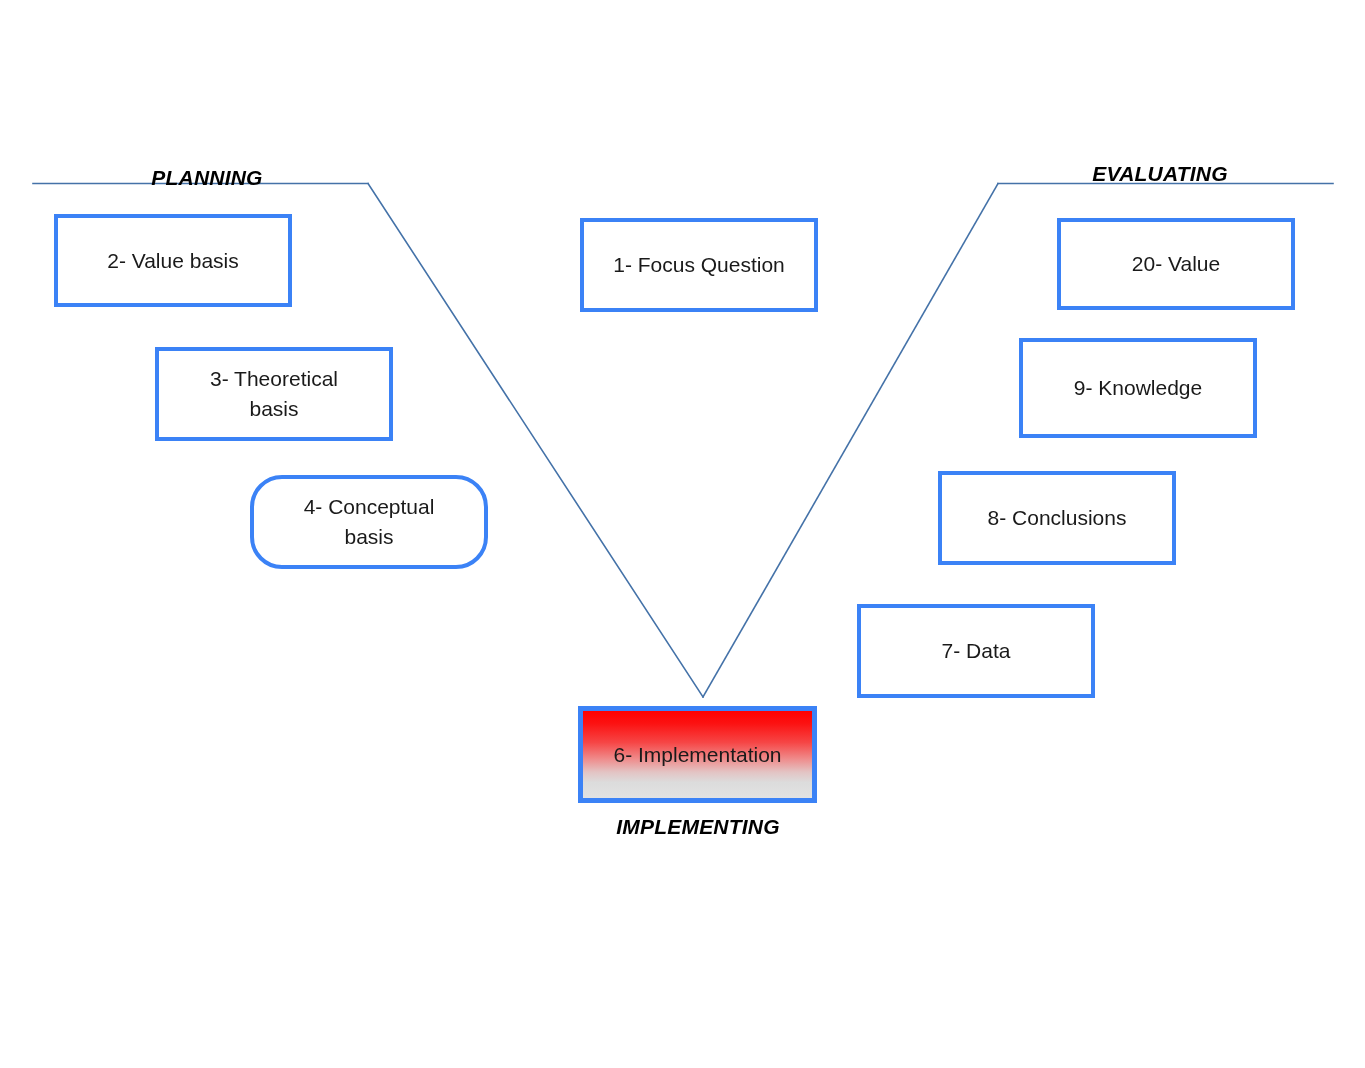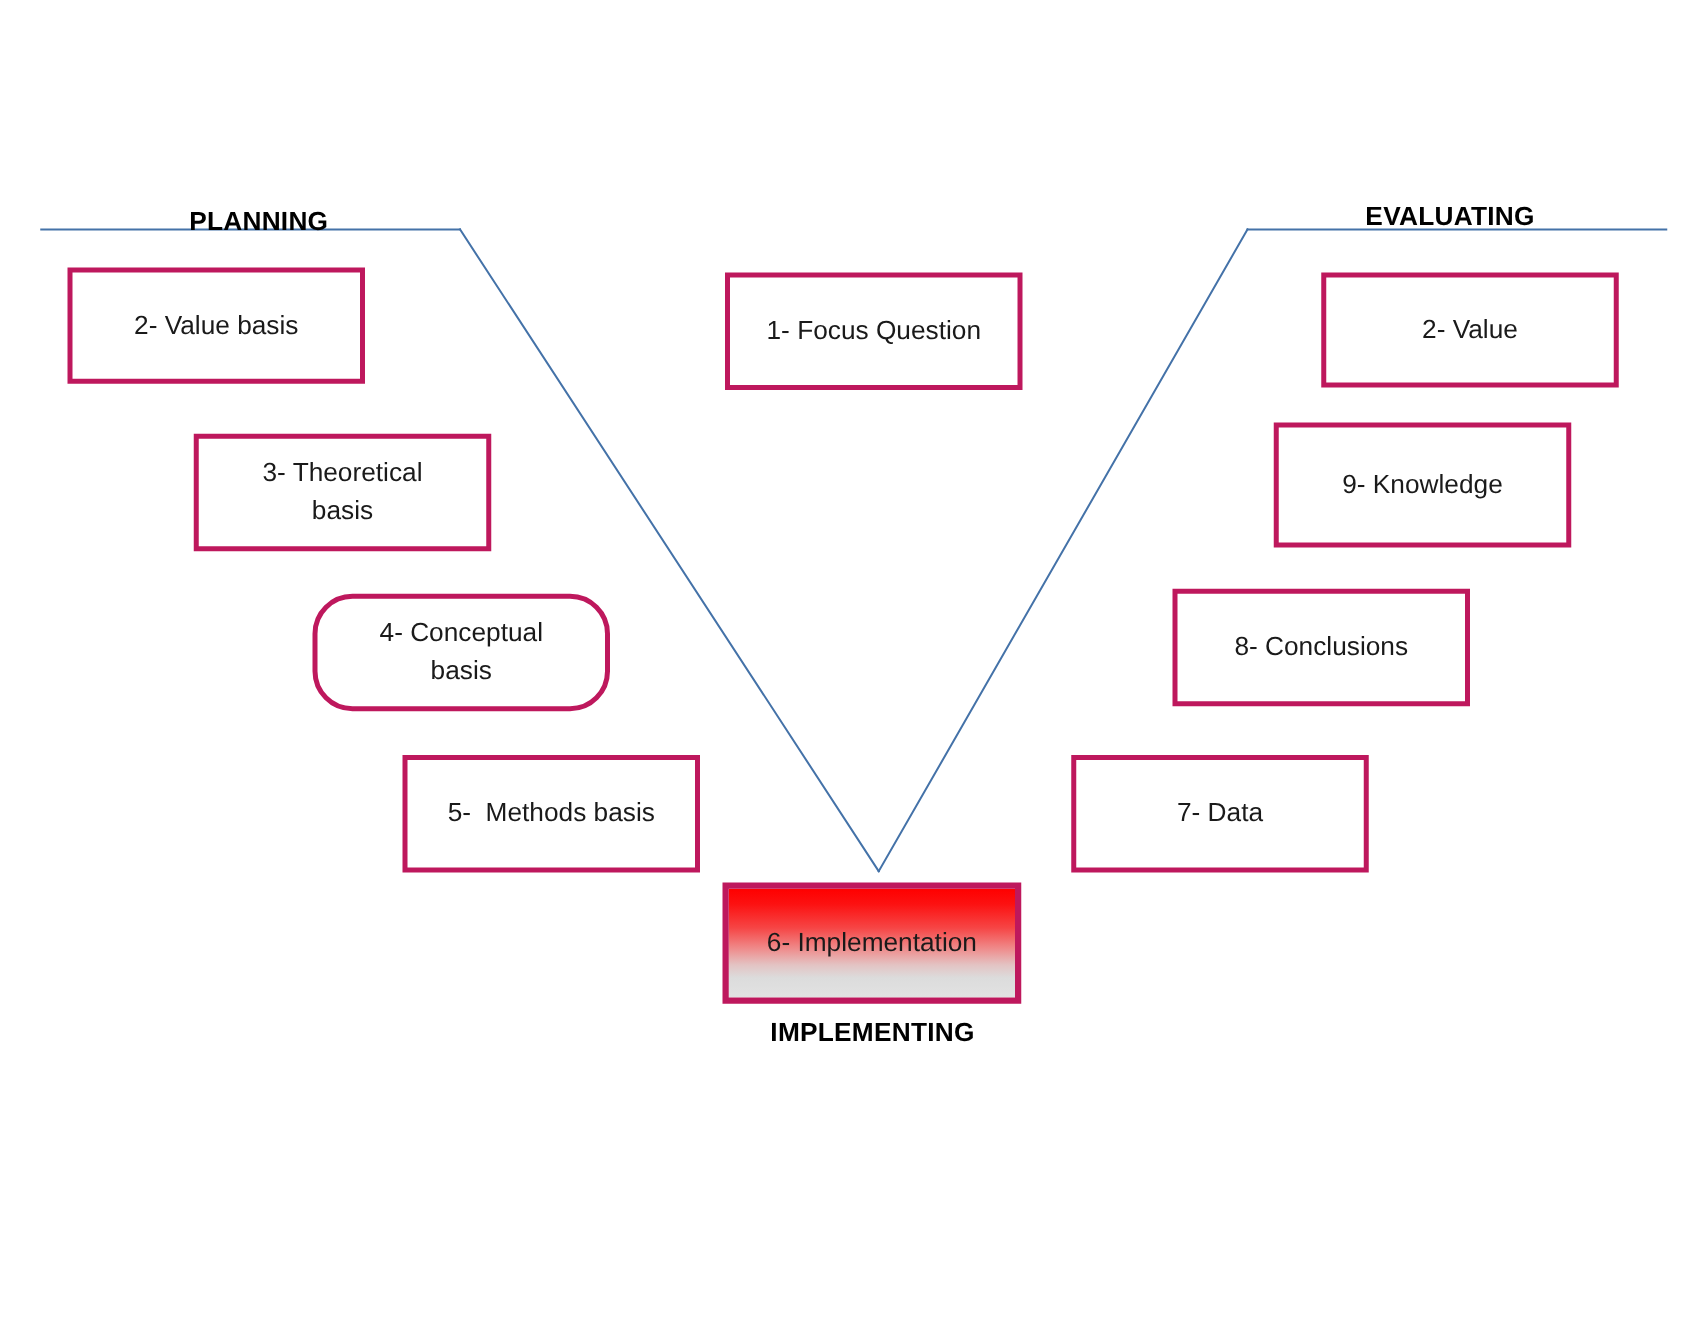--- a/index.html
+++ b/index.html
@@ -31,20 +31,21 @@
   
   .section-label {
     position: absolute;
     font-family: "Liberation Sans", sans-serif;
     font-weight: bold;
     font-size: 21px;
     letter-spacing: 0.2px;
     color: #000000;
     white-space: nowrap;
     text-align: center;
+    font-style: italic;
   }
   #label-planning {
     left: 107px;
     top: 166px;
     width: 200px;
   }
   #label-evaluating {
     left: 1060px;
     top: 162px;
     width: 200px;
@@ -52,21 +53,21 @@
   #label-implementing {
     left: 598px;
     top: 815px;
     width: 200px;
   }
 
   
   .node {
     position: absolute;
     box-sizing: border-box;
-    border: 4px solid #be185d;
+    border: 4px solid #3b82f6;
     background: #ffffff;
     display: flex;
     align-items: center;
     justify-content: center;
     text-align: center;
     font-family: "Liberation Sans", sans-serif;
     font-size: 21px;
     line-height: 1.42;
     color: #1a1a1a;
     padding: 2px 4px;
@@ -108,25 +109,24 @@
   <div class="node" id="node-focus-question" style="left:580px; top:218px; width:238px; height:94px;text-align:center;">1- Focus Question</div>
 
   <div class="node" id="node-value-basis" style="left:54px; top:214px; width:238px; height:93px;">2- Value basis</div>
 
   <div class="node" id="node-theoretical-basis" style="left:131px; top:347px; width:238px; height:94px;margin-left:24px;">3- Theoretical
 basis</div>
 
   <div class="node" id="node-conceptual-basis" style="left:250px; top:475px; width:238px; height:94px;border-radius:32px;">4- Conceptual
 basis</div>
 
-  <div class="node" id="node-methods-basis" style="left:322px; top:604px; width:238px; height:94px;">5-  Methods basis</div>
 
   <div class="node implementation" id="node-implementation" style="left:578px; top:706px; width:239px; height:97px;">6- Implementation</div>
 
   <div class="node" id="node-data" style="left:857px; top:604px; width:238px; height:94px;">7- Data</div>
 
   <div class="node" id="node-conclusions" style="left:938px; top:471px; width:238px; height:94px;">8- Conclusions</div>
 
   <div class="node" id="node-knowledge" style="left:1019px; top:338px; width:238px; height:100px;">9- Knowledge</div>
 
-  <div class="node" id="node-value" style="left:1057px; top:218px; width:238px; height:92px;">2- Value</div>
+  <div class="node" id="node-value" style="left:1057px; top:218px; width:238px; height:92px;">20- Value</div>
 
 </div>
 
 </body></html>

